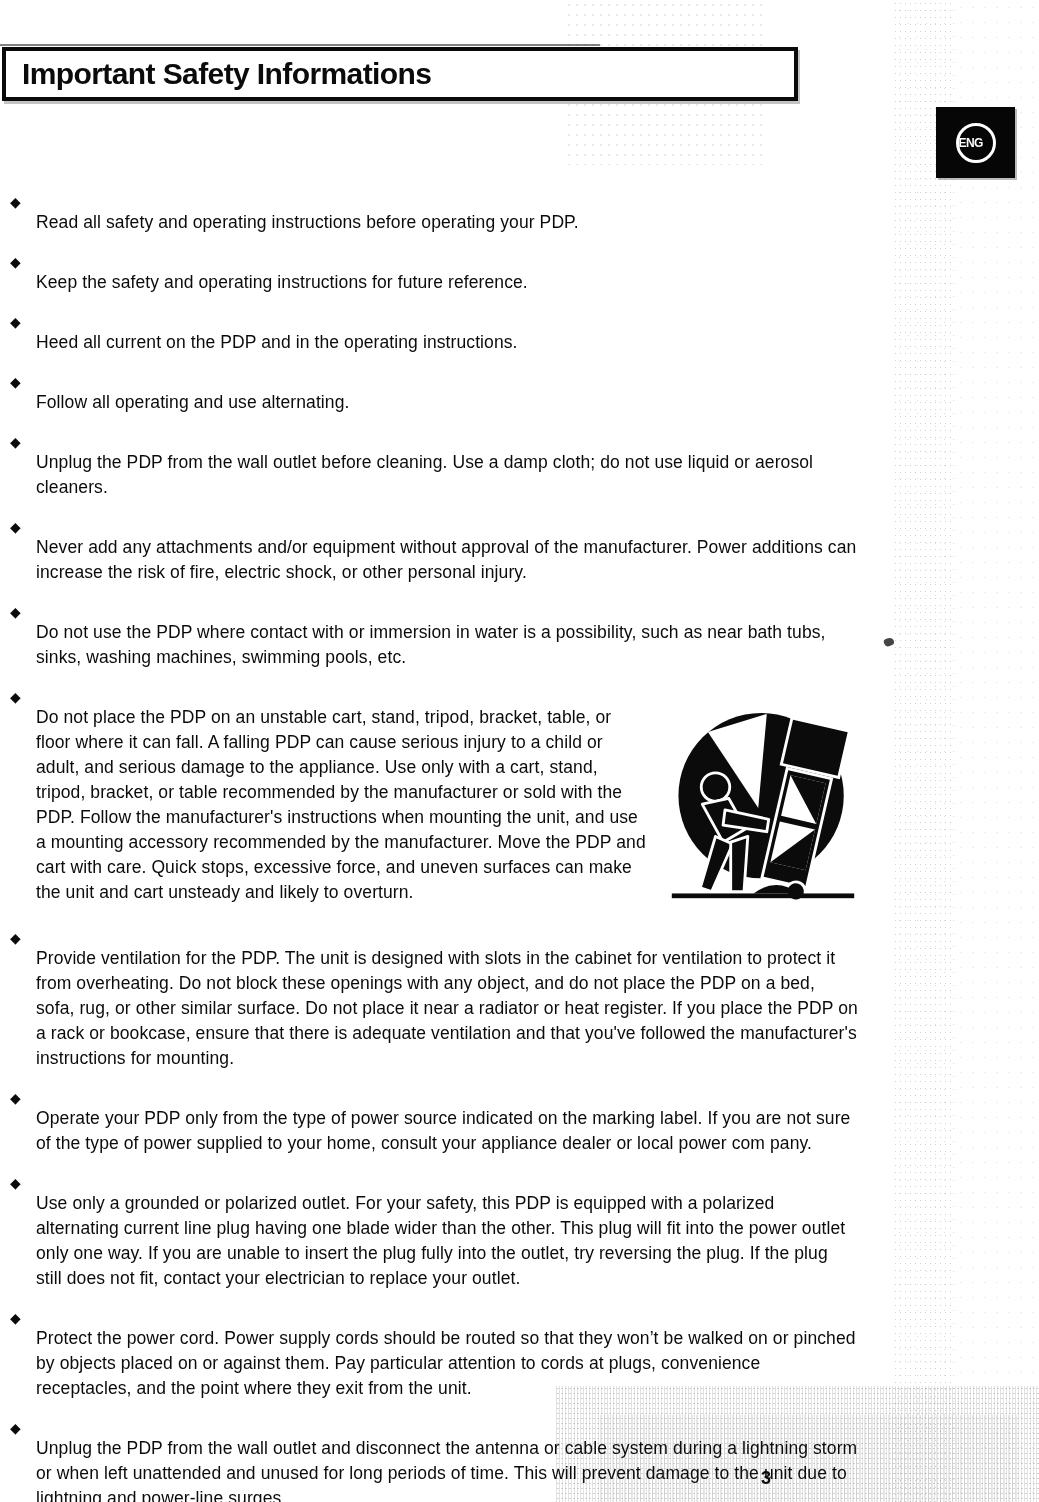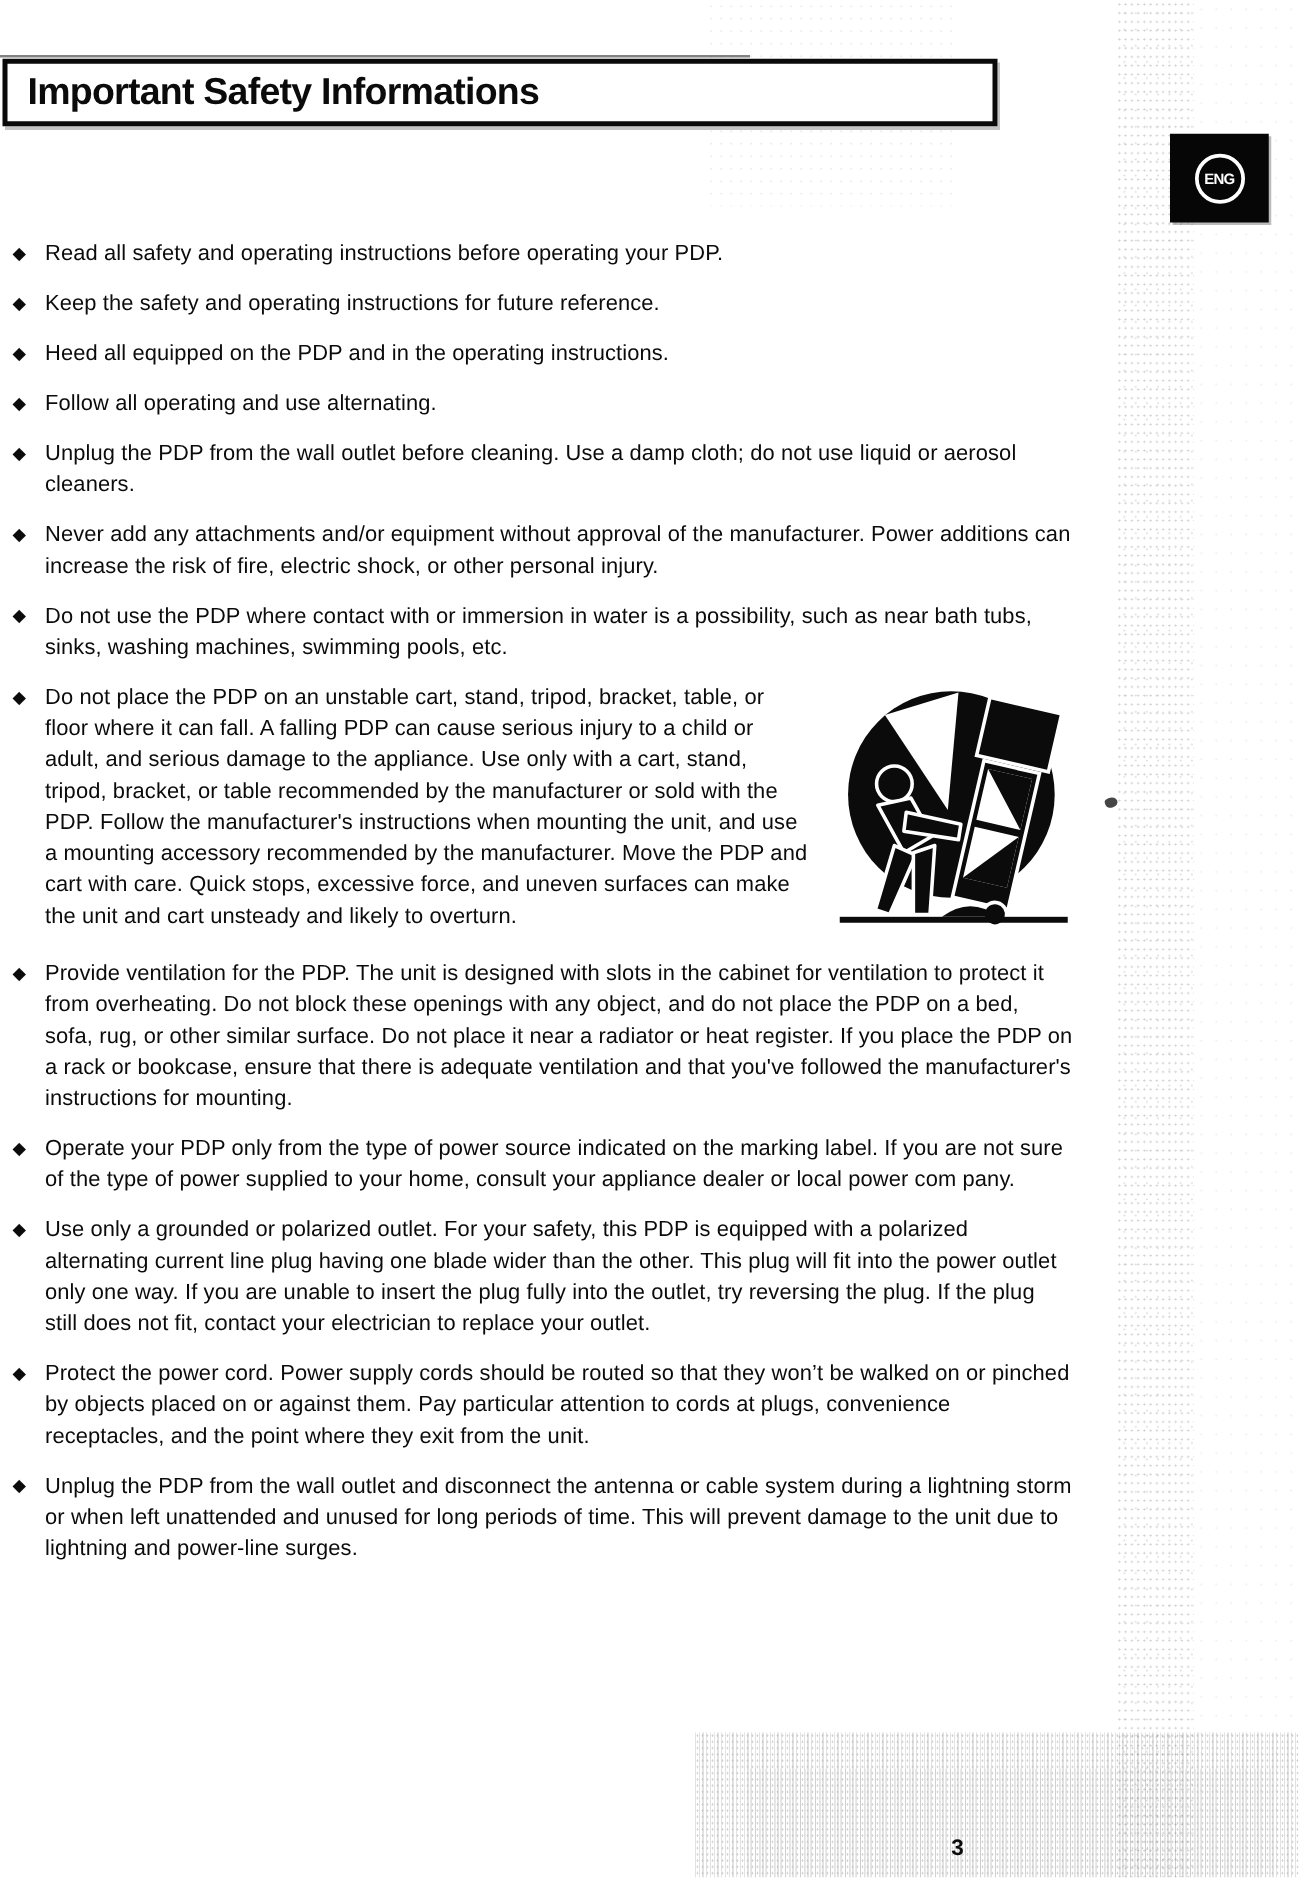--- a/index.html
+++ b/index.html
@@ -28,32 +28,32 @@
 
   
   .eng-badge{
     position:absolute;left:936px;top:107px;width:79px;height:71px;
     background:#060606;
     box-shadow:2px 2px 0 rgba(120,120,120,.5);
     display:flex;align-items:center;justify-content:center;
   }
   .eng-circle{
     width:34px;height:34px;border:3px solid #fff;border-radius:50%;
-    display:flex;align-items:center;justify-content:center;
+    display:flex;align-items:center;justify-content:flex-start;
     color:#fff;font-size:12px;font-weight:bold;letter-spacing:-0.6px;
   }
 
   
   .content{position:absolute;left:10px;top:190px;width:848px;}
   .bullet{display:flex;margin:0 0 15px 0;}
   .diamond{
     flex:0 0 26px;font-size:14px;line-height:25px;
     color:#0b0b0b;
   }
-  .text-wrap{flex:1;min-width:0;}
+  .text-wrap{flex:1;min-width:0;margin-top:20px;}
   .text{
     margin:0;font-size:17.5px;line-height:25px;letter-spacing:0.1px;
   }
   .illus-float{
     float:right;width:190px;height:200px;margin:2px 0 4px 18px;
   }
   .illus-float svg{display:block;width:100%;height:100%;}
 
   
   .page-number{
@@ -140,21 +140,21 @@
     <div class="bullet">
       <span class="diamond">◆</span>
       <div class="text-wrap">
           <p class="text">Keep the safety and operating instructions for future reference.</p>
         </div>
     </div>
 
     <div class="bullet">
       <span class="diamond">◆</span>
       <div class="text-wrap">
-          <p class="text">Heed all equipped on the PDP and in the operating instructions.</p>
+          <p class="text">Heed all current on the PDP and in the operating instructions.</p>
         </div>
     </div>
 
     <div class="bullet">
       <span class="diamond">◆</span>
       <div class="text-wrap">
           <p class="text">Follow all operating and use alternating.</p>
         </div>
     </div>
 

